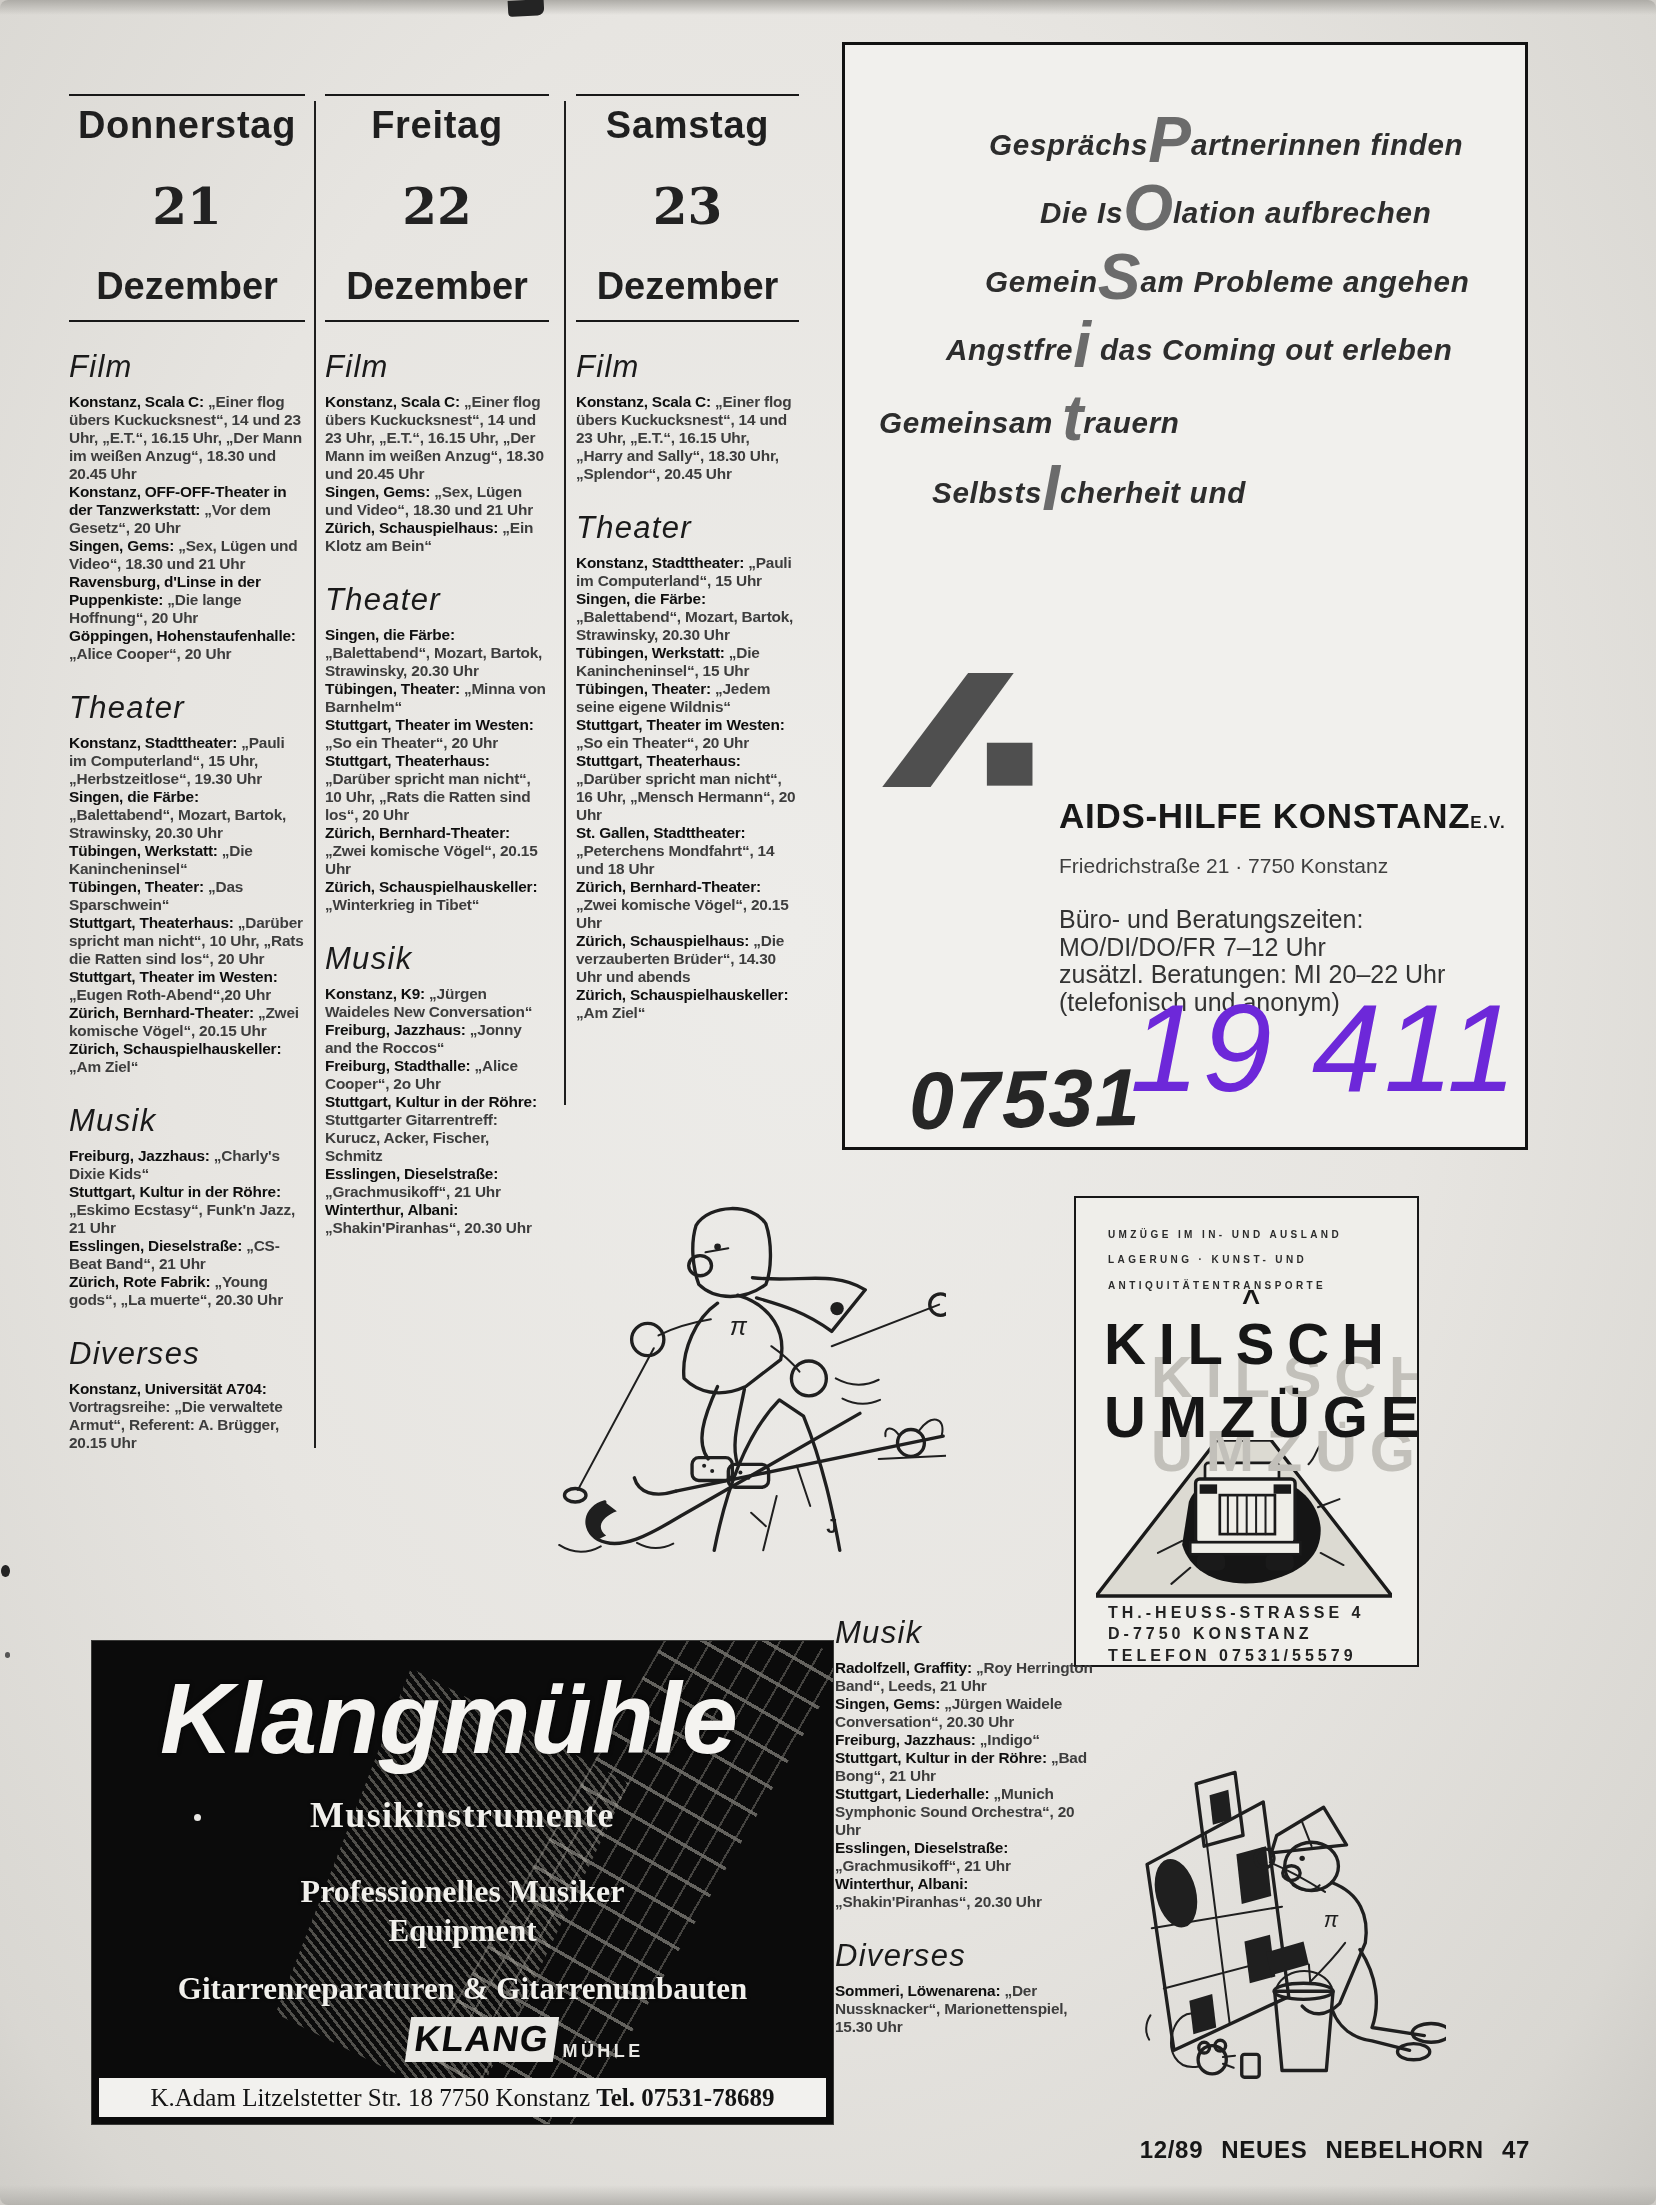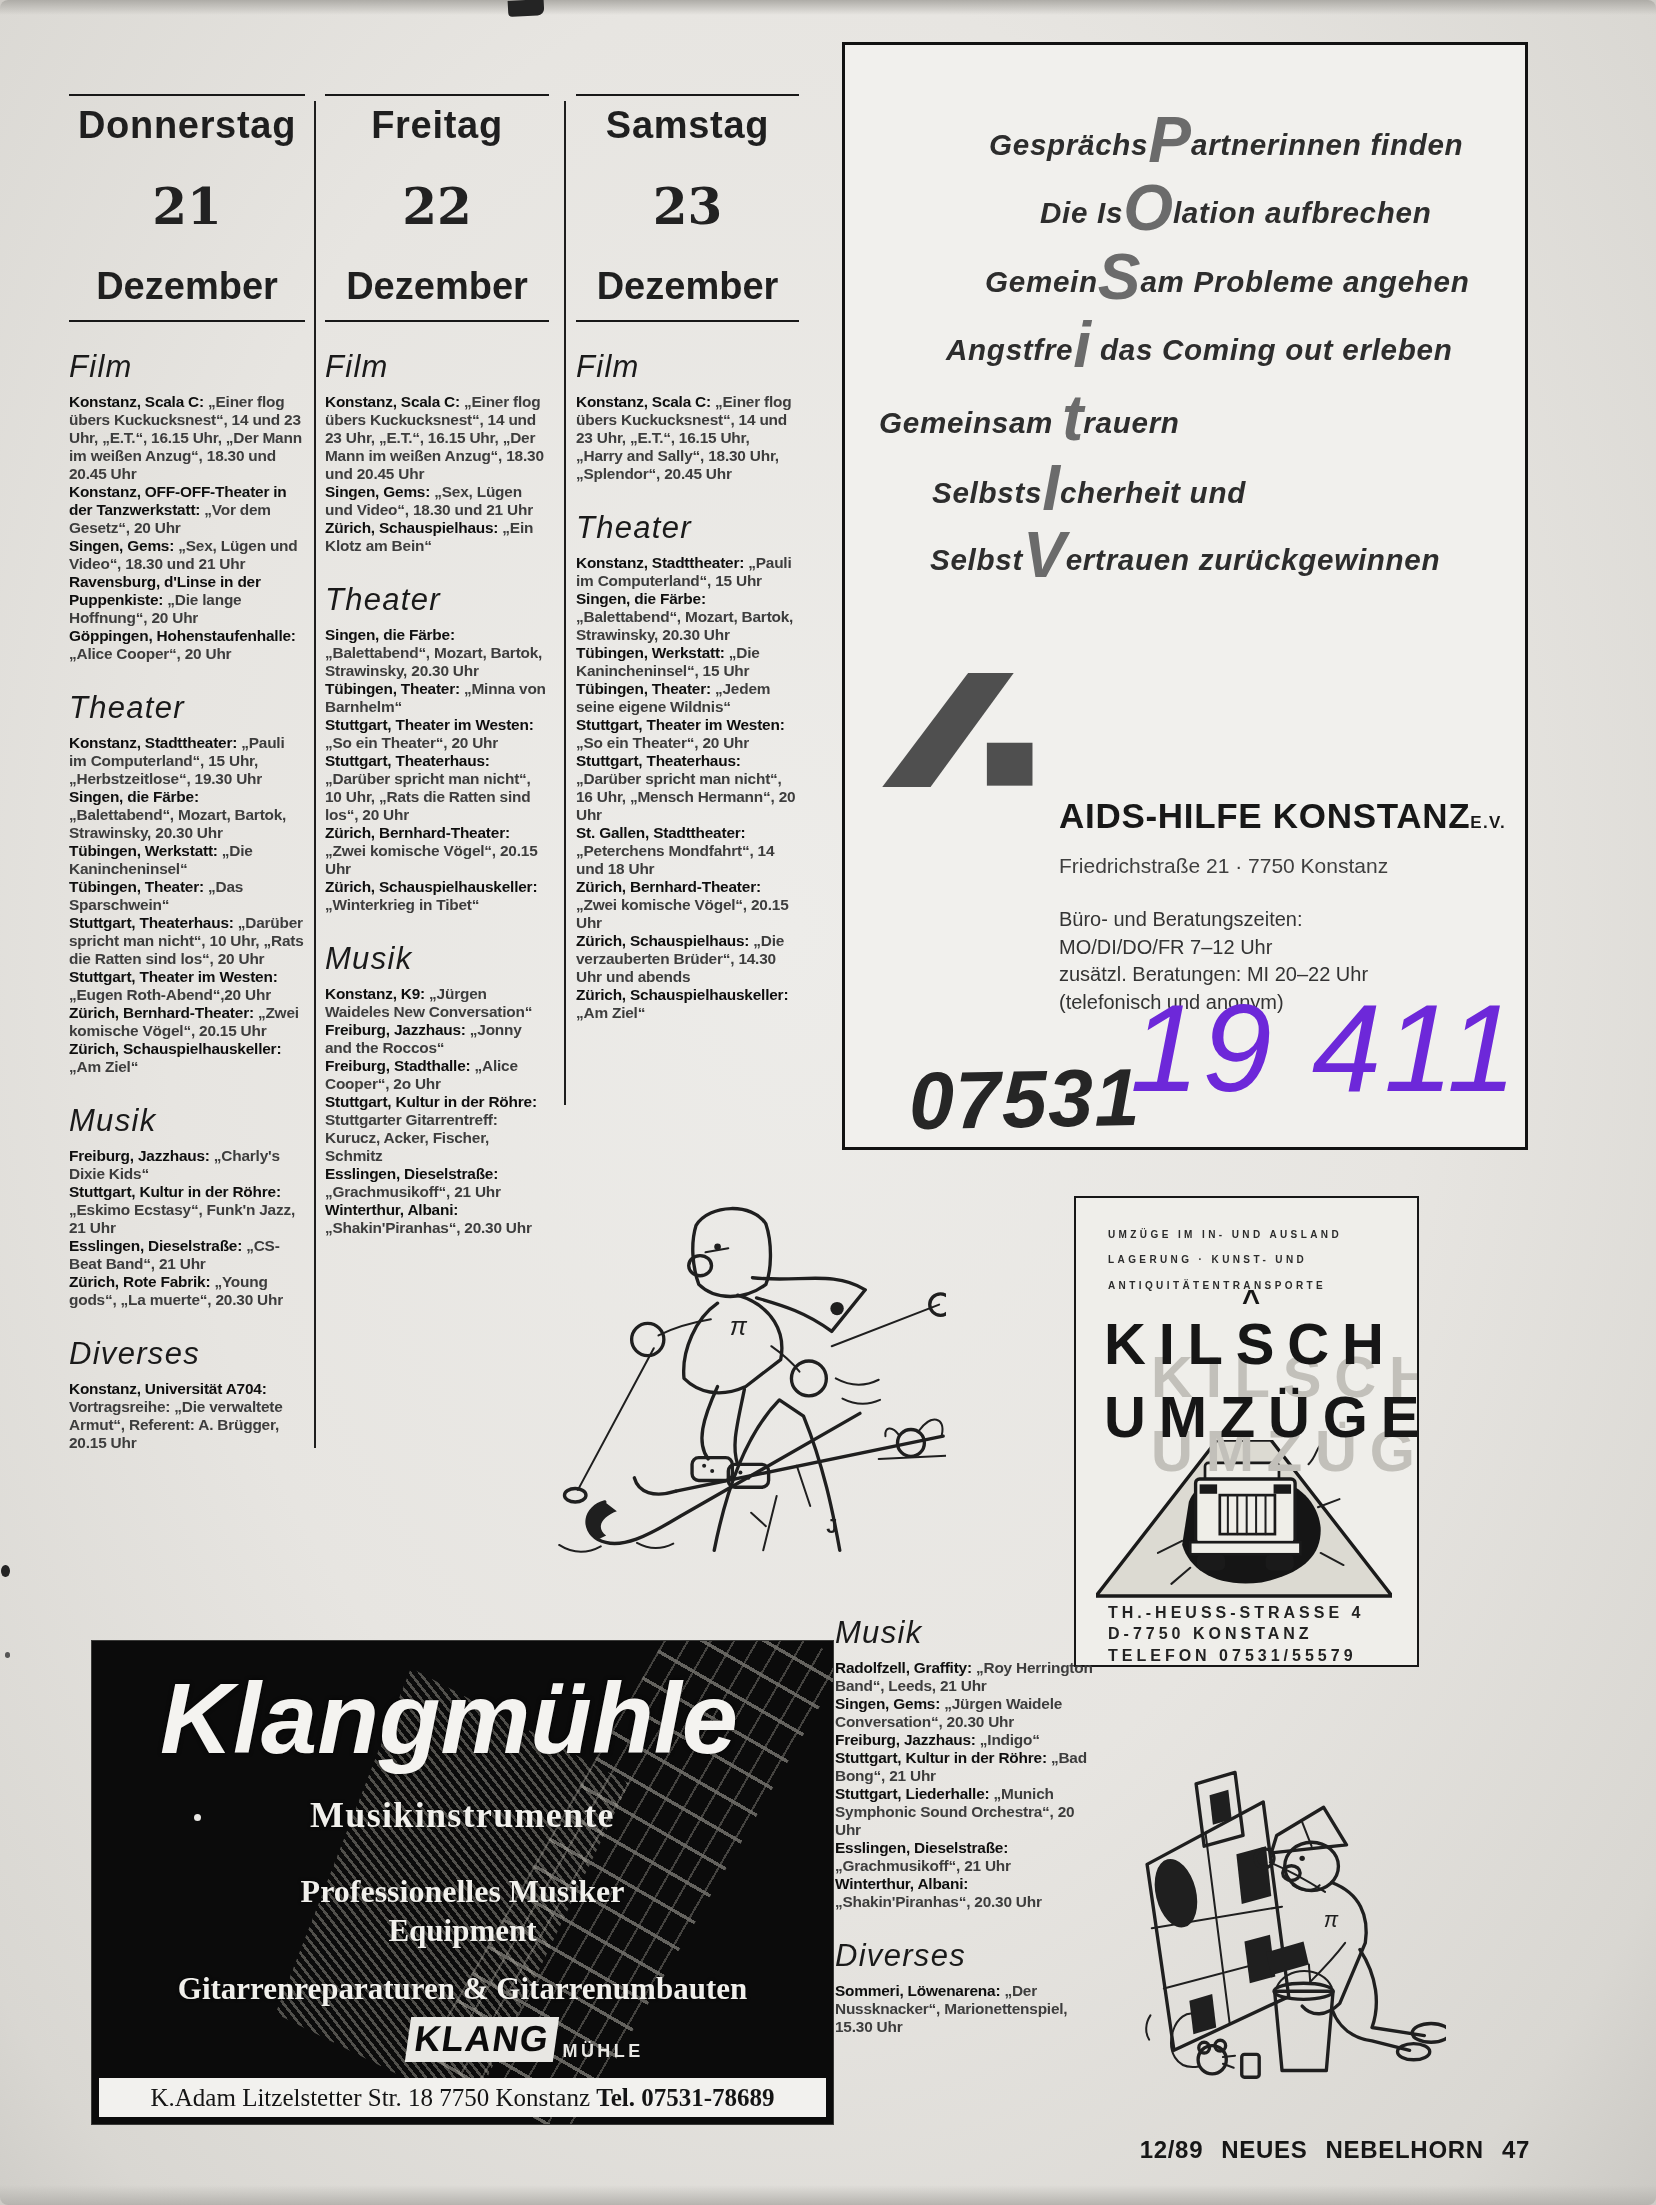--- a/index.html
+++ b/index.html
@@ -47,21 +47,21 @@
   .acr2{left:140px;top:218px;}
   .acr3{left:101px;top:286px;}
   .acr4{left:34px;top:359px;}
   .acr5{left:87px;top:429px;}
   .acr6{left:85px;top:496px;}
   #aids-logo{position:absolute;left:37px;top:628px;}
   .aids-org{position:absolute;left:214px;top:751px;font-size:35px;font-weight:700;
     letter-spacing:0.7px;color:#181818;white-space:nowrap;}
   .aids-org .ev{font-size:17px;font-weight:700;letter-spacing:1.3px;}
   .aids-addr{position:absolute;left:214px;top:809px;font-size:21px;font-weight:400;color:#3f3f3f;}
-  .aids-hours{position:absolute;left:214px;top:861px;font-size:20px;line-height:27.5px;color:#333;}
+  .aids-hours{position:absolute;left:214px;top:861px;font-size:25px;line-height:27.5px;color:#333;}
   .aids-prefix{position:absolute;left:64px;top:1008px;font-size:81px;font-weight:700;
     font-style:italic;color:#262626;letter-spacing:1.3px;transform:rotate(-1deg);}
   .aids-number{position:absolute;left:285px;top:931px;font-size:125px;font-weight:400;
     font-style:italic;color:#6d28d9;letter-spacing:2.7px;}
 
   
   #kilsch{position:absolute;left:1074px;top:1196px;width:341px;height:467px;
     background:#efeeea;border:2.7px solid #171717;overflow:hidden;}
   .kilsch-tag{position:absolute;left:32px;font-size:10px;font-weight:700;letter-spacing:3.4px;
     color:#2b2b2b;white-space:nowrap;}
@@ -234,21 +234,20 @@
   <div class="divider" id="div1"></div>
   <div class="divider" id="div2"></div>
 
   <div id="aids">
     <div class="acr acr0"><span>Gesprächs</span><span class="big">P</span><span>artnerinnen finden</span></div>
     <div class="acr acr1"><span>Die Is</span><span class="big">O</span><span>lation aufbrechen</span></div>
     <div class="acr acr2"><span>Gemein</span><span class="big">S</span><span>am Probleme angehen</span></div>
     <div class="acr acr3"><span>Angstfre</span><span class="big">i</span><span> das Coming out erleben</span></div>
     <div class="acr acr4"><span>Gemeinsam </span><span class="big">t</span><span>rauern</span></div>
     <div class="acr acr5"><span>Selbsts</span><span class="big">I</span><span>cherheit und</span></div>
-    <div class="acr acr6"><span>Selbst</span><span class="big">V</span><span>ertrauen zurückgewinnen</span></div>
 
     <svg id="aids-logo" width="195" height="114" viewBox="0 0 290 170">
       <polygon points="128,0 196,0 72,170 0,170" fill="#4f4f4f"></polygon>
       <rect x="156" y="104" width="68" height="64" fill="#4f4f4f"></rect>
     </svg>
     <div class="aids-org"><span>AIDS-HILFE KONSTANZ</span><span class="ev">E.V.</span></div>
     <div class="aids-addr">Friedrichstraße 21  ·  7750 Konstanz</div>
     <div class="aids-hours">
       <div>Büro- und Beratungszeiten:</div>
       <div>MO/DI/DO/FR 7–12 Uhr</div>

